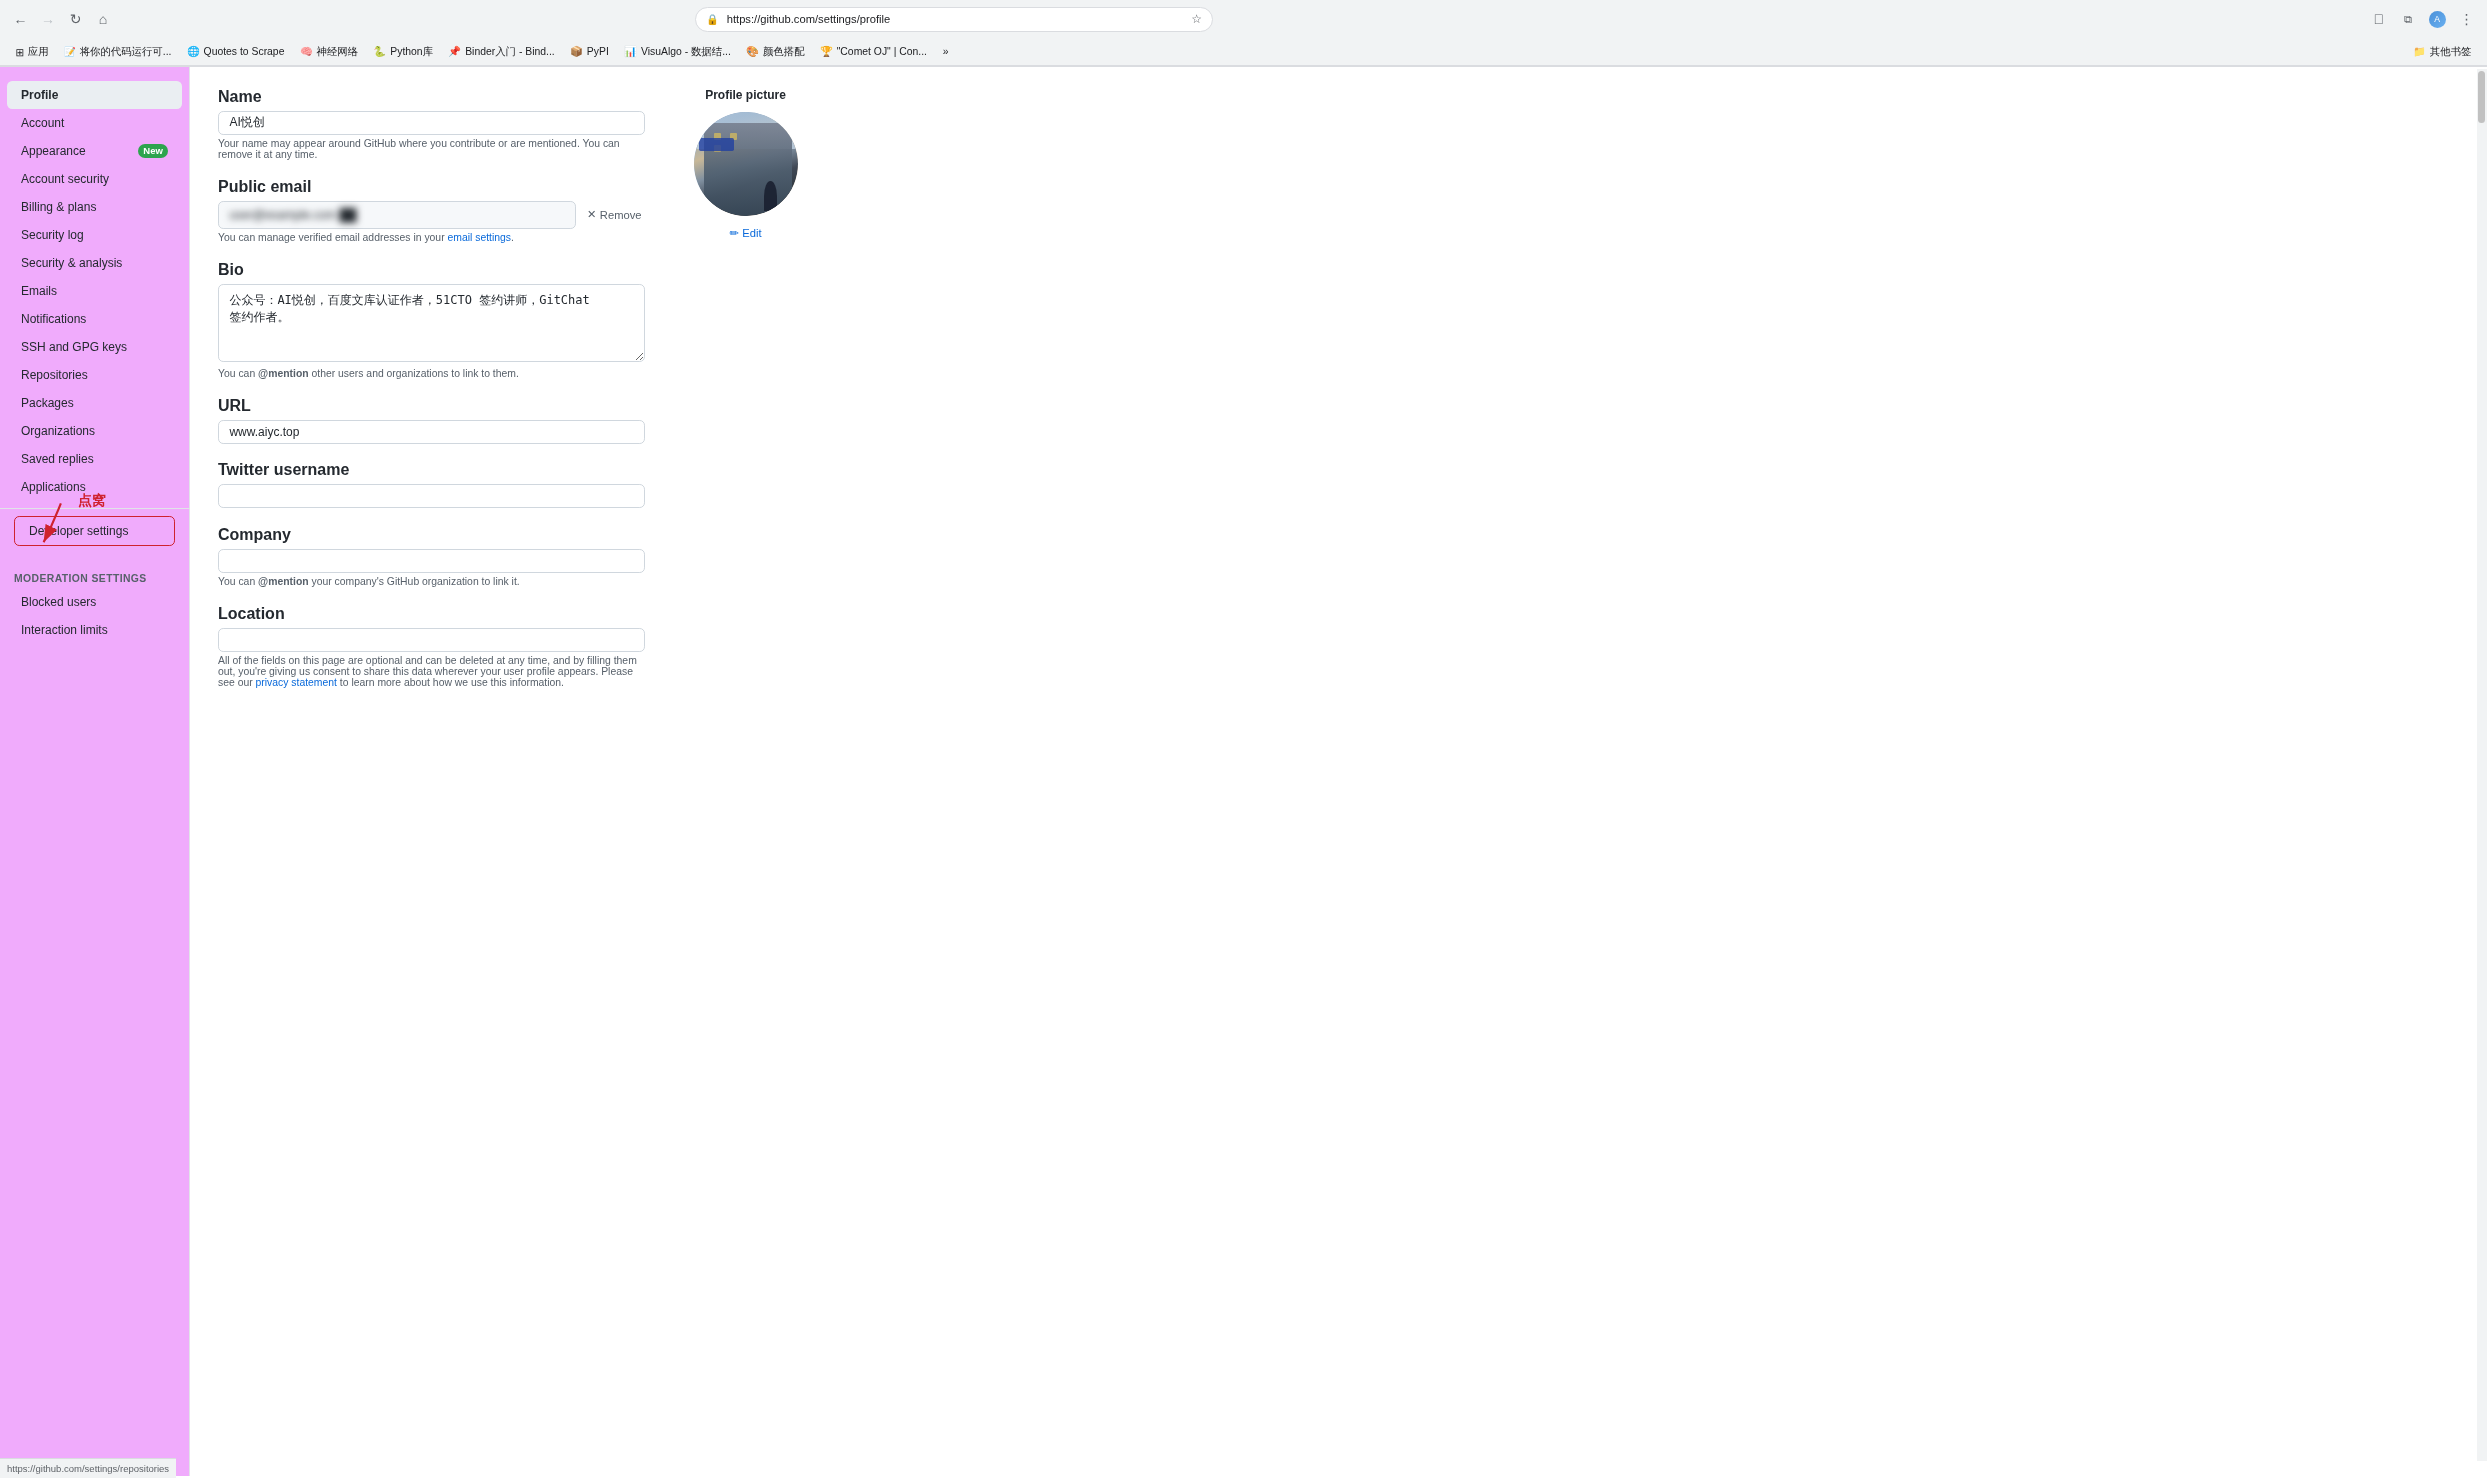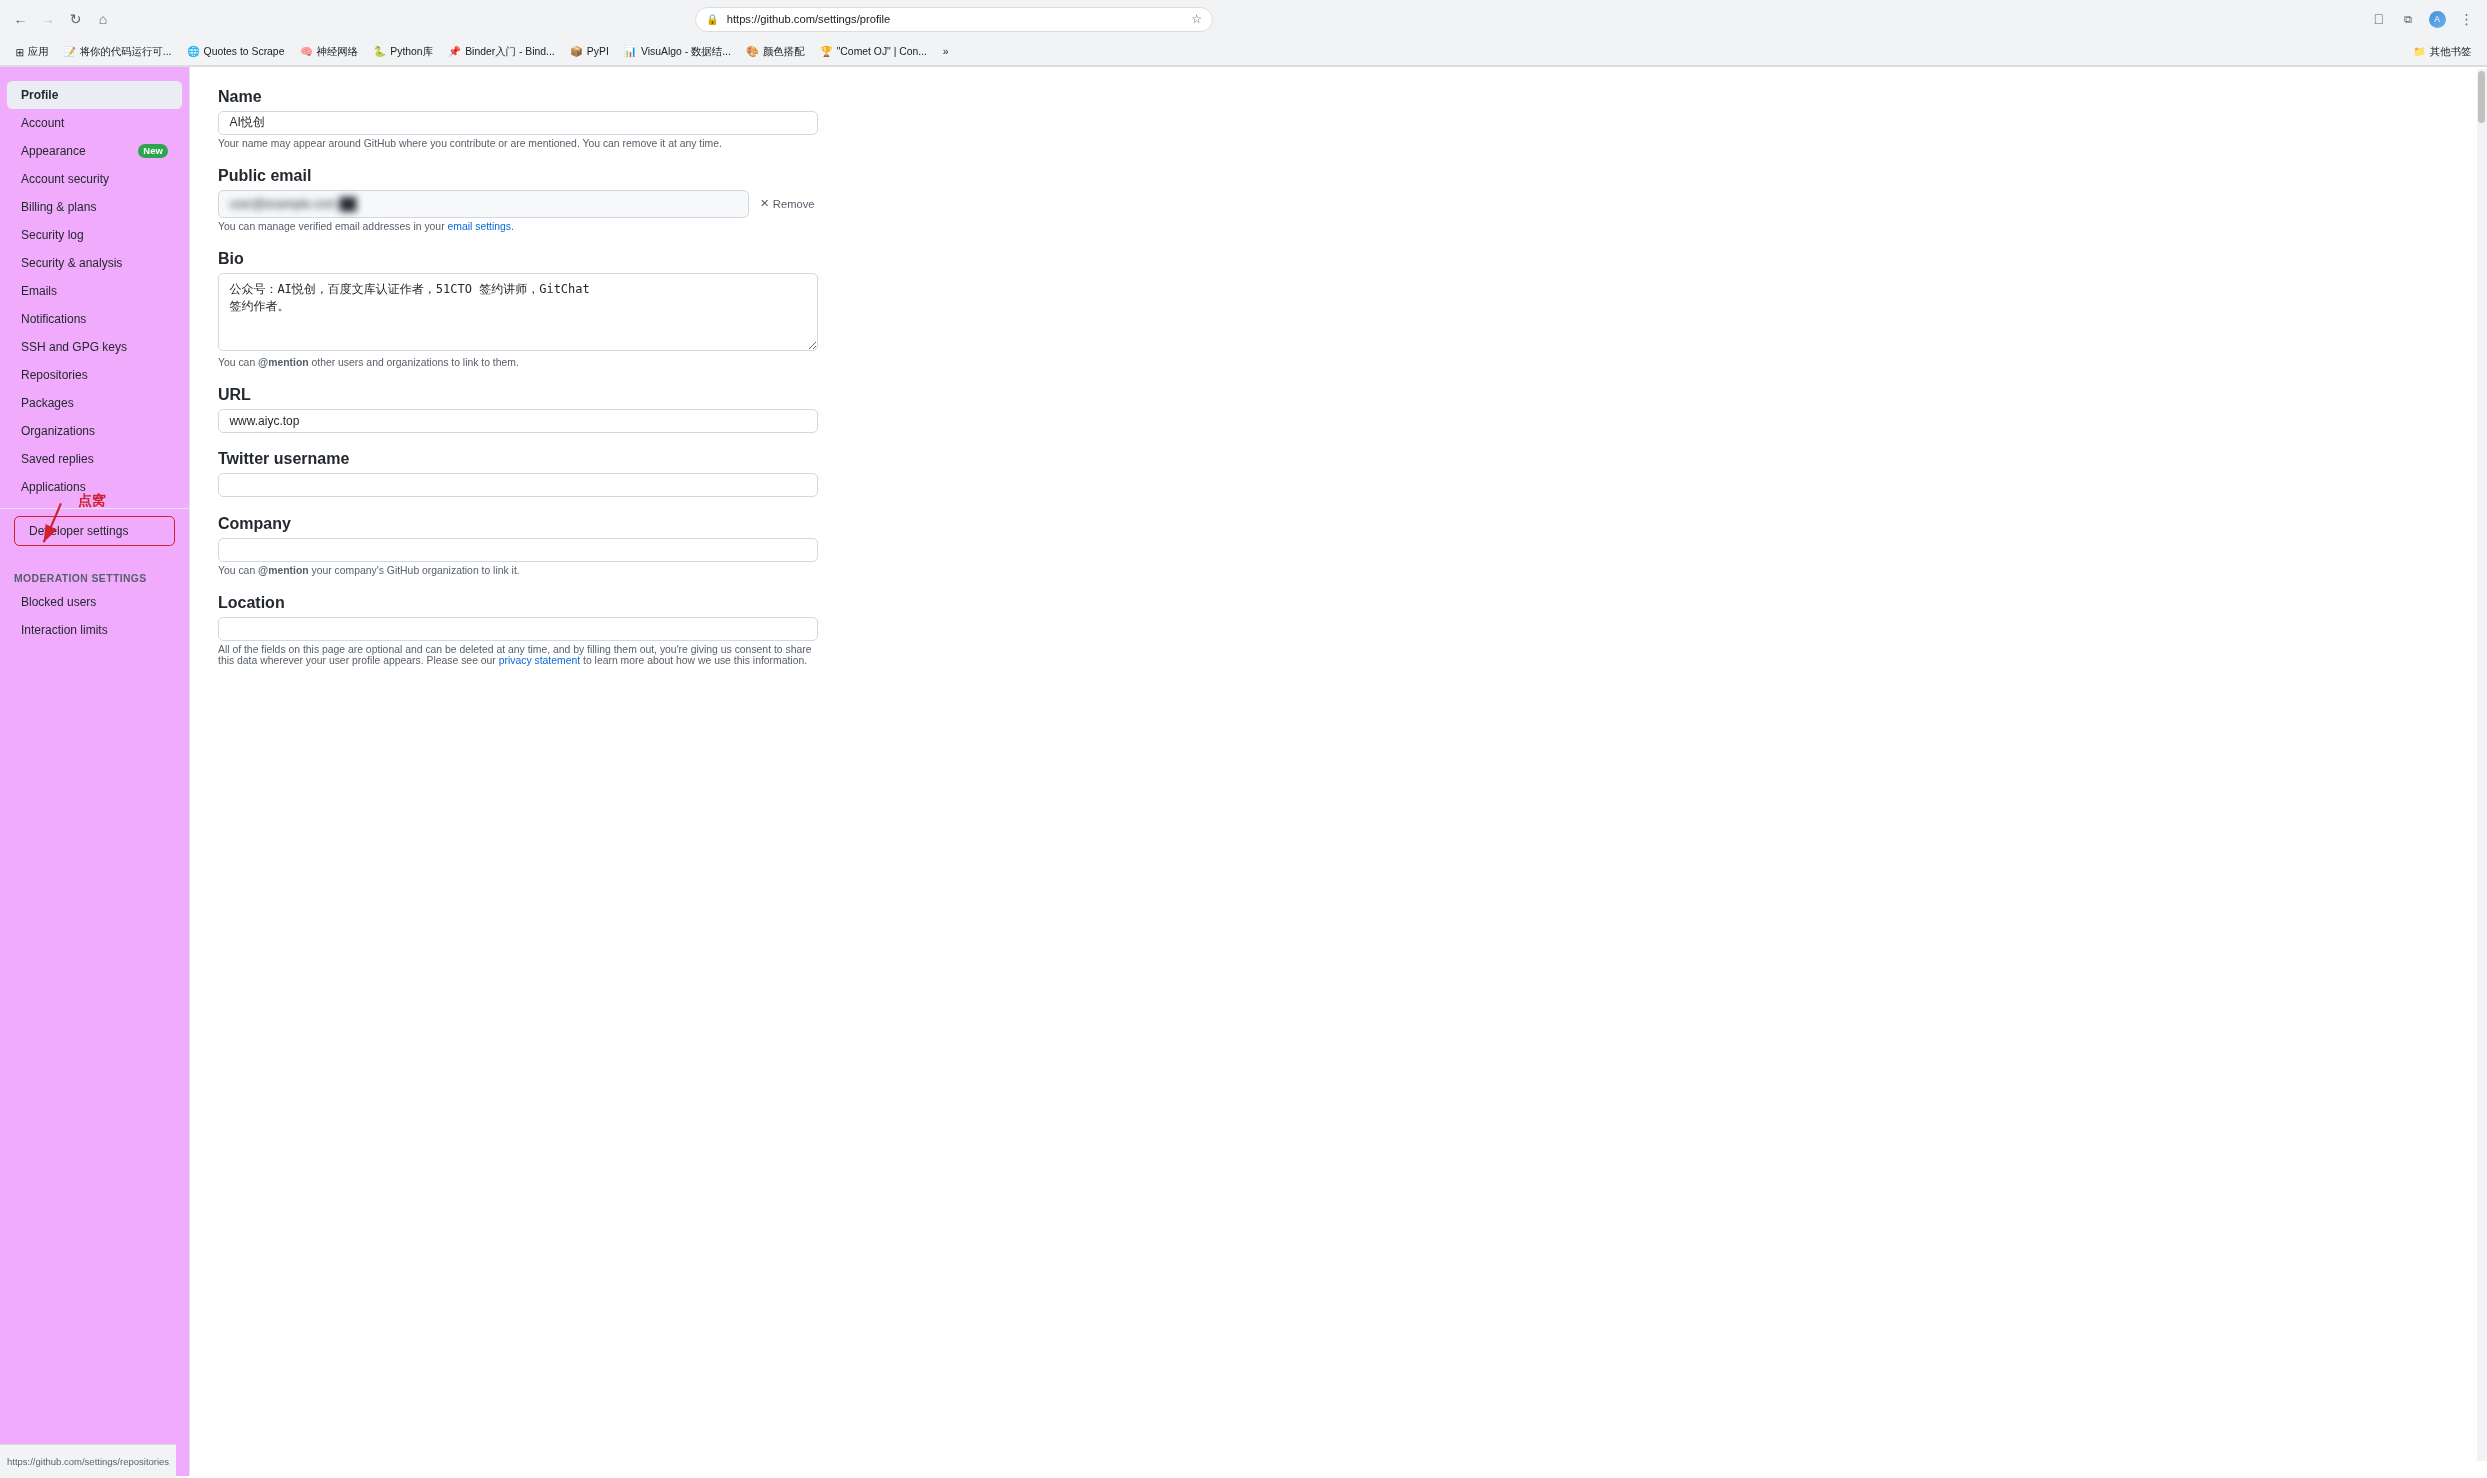--- a/index.html
+++ b/index.html
@@ -76,21 +76,21 @@
       color: #202124;
     }
 
     
     .status-bar {
       position: fixed;
       bottom: 0;
       left: 0;
       background: #f1f3f4;
       border-top: 0.9px solid #dadce0;
-      padding: 11px 7px;
+      padding: 4px 7px;
       font-size: 9.5px;
       color: #5f6368;
       z-index: 1000;
     }
 
     
     .page-content {
       display: flex;
       min-height: calc(100vh - 69px);
       background: #fff;
@@ -516,20 +516,48 @@
         <div class="form-group">
           <label class="form-label">Location</label>
           <input type="text" class="form-input" value="" style="">
           <div class="form-hint">
             <span>All of the fields on this page are optional and can be deleted at any time, and by filling them out, you're giving us consent to share this data wherever your user profile appears. Please see our </span><a href="#">privacy statement</a><span> to learn more about how we use this information.</span>
           </div>
         </div>
 
       </div>
 
+      <div class="profile-sidebar">
+        <div class="profile-picture-section">
+          <div class="profile-picture-title">Profile picture</div>
+          <div class="avatar-container">
+            <div class="avatar-img">
+
+              <div style="width:100%;height:100%;border-radius:50%;background:linear-gradient(160deg, #b8c8d8 0%, #8fa8c0 15%, #c8b898 35%, #8090a0 50%, #404855 65%, #303840 80%, #202830 100%);position:relative;overflow:hidden;">
+
+                <div style="position:absolute;top:0;left:0;right:0;height:35%;background:linear-gradient(180deg,#a8c0d8,#c0d0e0);opacity:0.8;"></div>
+
+                <div style="position:absolute;top:10%;left:10%;right:5%;bottom:0;background:linear-gradient(180deg,#788090,#506070,#384858);border-radius:3.5px 3.5px 0 0;opacity:0.9;"></div>
+
+                <div style="position:absolute;top:20%;left:20%;width:7px;height:7px;background:#d0b860;border-radius:0.9px;opacity:0.8;"></div>
+                <div style="position:absolute;top:20%;left:35%;width:7px;height:7px;background:#d0b860;border-radius:0.9px;opacity:0.8;"></div>
+                <div style="position:absolute;top:32%;left:20%;width:7px;height:7px;background:#d0b860;border-radius:0.9px;opacity:0.6;"></div>
+
+                <div style="position:absolute;bottom:5%;right:20%;width:13px;height:30px;background:#1a2030;border-radius:50% 50% 0 0;opacity:0.9;"></div>
+
+                <div style="position:absolute;top:25%;left:5%;width:35px;height:13px;background:#2040a0;border-radius:1.7px;opacity:0.8;"></div>
+              </div>
+            </div>
+          </div>
+          <button class="edit-btn">
+            <span>✏</span>
+            <span>Edit</span>
+          </button>
+        </div>
+      </div>
 
     </div>
   </div>
 
   <div class="scrollbar-area">
     <div class="scrollbar-thumb"></div>
   </div>
 
 </div>
 

